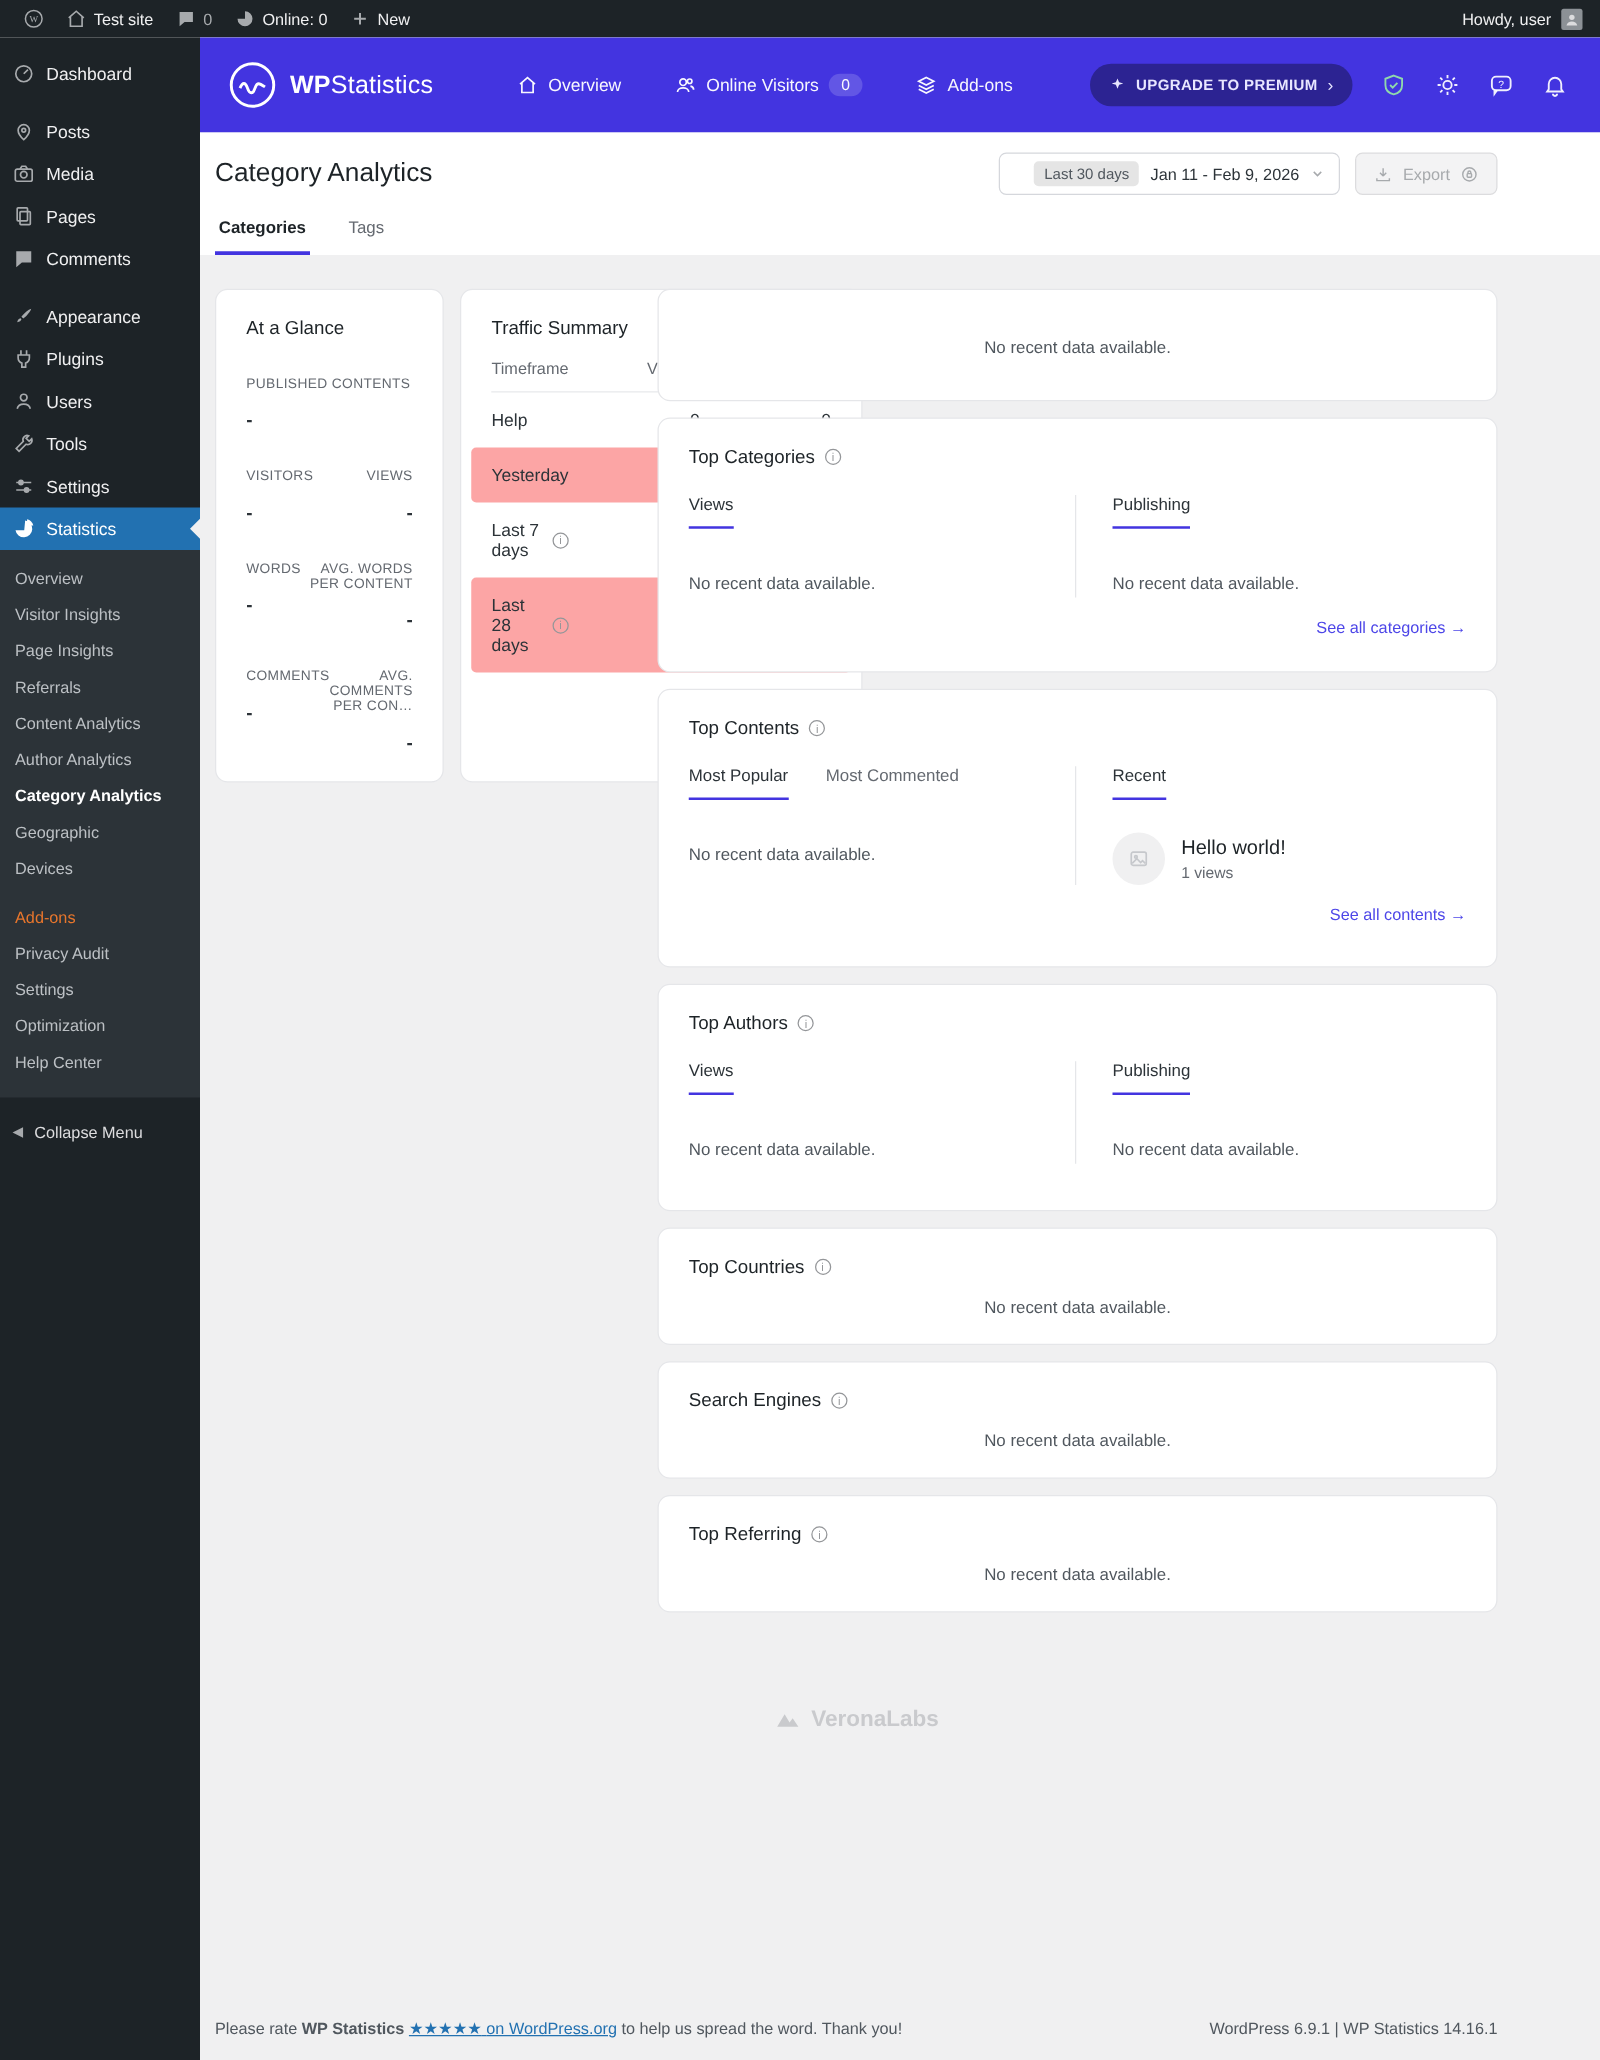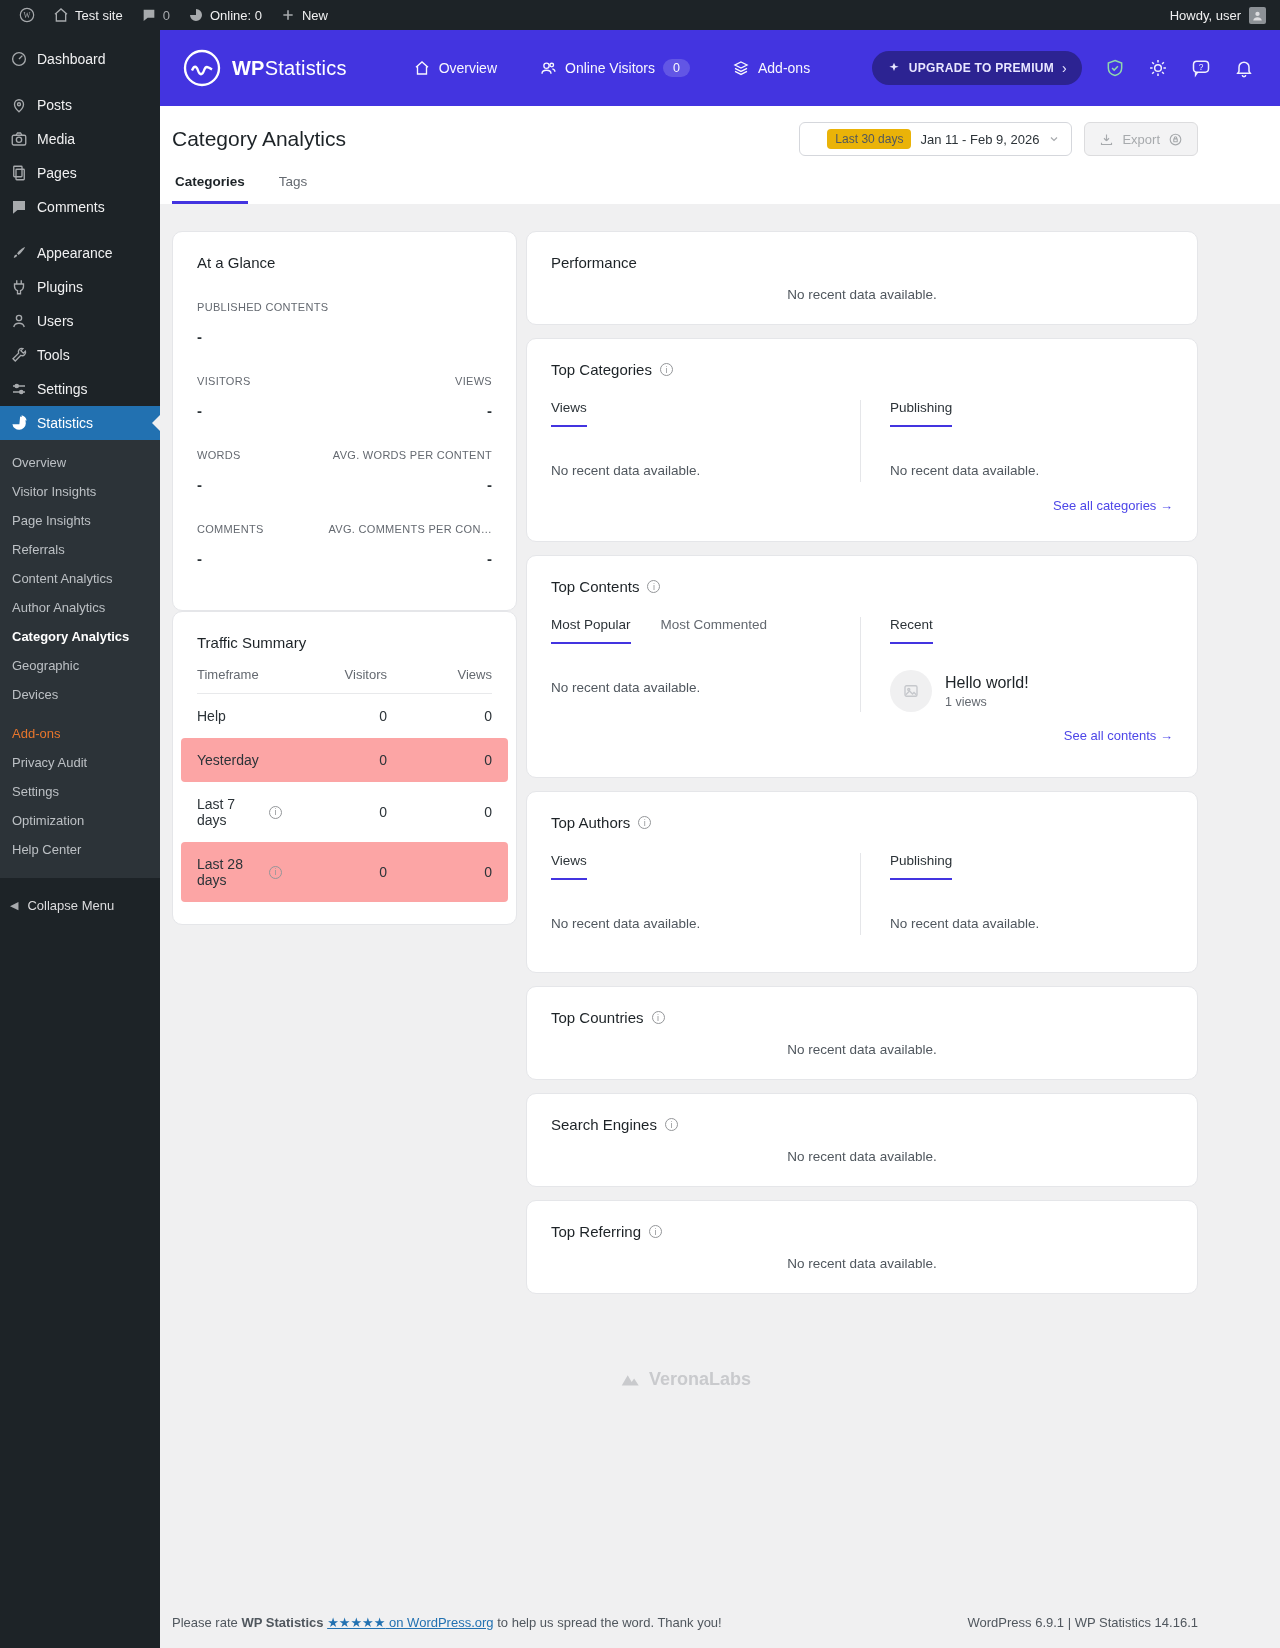--- a/index.html
+++ b/index.html
@@ -65,33 +65,33 @@
   .hicon svg{width:20px;height:20px;color:rgba(255,255,255,.92);}
   .hicon.shield svg{color:var(--success-green);}
 
   
   .page-head{background:#fff;padding-top:16px;flex-shrink:0;}
   .inner{width:1026px;margin-left:12px;}
   .ph-top{display:flex;align-items:center;}
   h1{font-size:21px;font-weight:500;color:#1d2327;margin:0;}
   .ph-controls{margin-left:auto;display:flex;gap:12px;}
   .date-btn{display:flex;align-items:center;gap:9px;background:#fff;border:1px solid #d5d7dc;border-radius:6px;padding:5px 11px;height:34px;cursor:pointer;}
-  .date-chip{background:#eab308;border-radius:4px;padding:3px 8px;font-size:12px;color:#50575e;margin-left:16px;}
+  .date-chip{background:#e5e5e5;border-radius:4px;padding:3px 8px;font-size:12px;color:#50575e;margin-left:16px;}
   .date-text{font-size:13px;color:#2c3338;}
   .date-btn svg{width:12px;height:12px;color:#a7aaad;}
   .export-btn{display:flex;align-items:center;gap:8px;background:#f3f3f4;border:1px solid #dcdcde;border-radius:6px;padding:5px 14px;font-size:13px;color:#a7aaad;height:34px;cursor:pointer;}
   .export-btn svg{width:15px;height:15px;color:#a7aaad;}
   .tabs{display:flex;gap:28px;margin-top:18px;}
   .tab{font-size:13.5px;padding:0 3px 12px;color:#646970;cursor:pointer;}
   .tab.active{color:#1d2327;font-weight:600;border-bottom:3px solid var(--brand);}
 
   
   .content{flex:1;display:flex;flex-direction:column;padding-top:27px;}
   .cols{width:1026px;margin-left:12px;display:flex;gap:9px;align-items:flex-start;}
-  .col-left{width:345px;flex-shrink:0;display:flex;flex-direction:column;}
+  .col-left{width:345px;flex-shrink:0;display:flex;gap:13px;}
   .col-right{flex:1;display:flex;flex-direction:column;gap:13px;min-width:0;}
   .card{background:#fff;border:1px solid #e5e6e9;border-radius:10px;padding:22px 24px;}
   .card-title{font-size:15px;color:#1d2327;font-weight:500;display:flex;align-items:center;gap:8px;}
   .info-dot{width:13px;height:13px;border:1px solid #949699;border-radius:50%;color:#949699;font-size:9px;
     display:inline-flex;align-items:center;justify-content:center;flex-shrink:0;cursor:pointer;}
   .info-dot::before{content:"i";}
   .empty{color:#50575e;font-size:13.5px;}
   .empty.center{text-align:center;}
 
   
@@ -540,23 +540,20 @@
 
                   </div>
                   <div class="tt-c2"></div>
                   <div class="tt-c3"></div>
                 </div>
               </div>
 
         <div class="col-right">
 
           <div class="card performance">
-            <div class="card-title">
-                <span>Performance</span>
-              </div>
             <div class="empty center">No recent data available.</div>
           </div>
 
           <div class="card tc-card">
             <div class="card-title">
               <span>Top Categories</span>
               <span class="info-dot"></span>
             </div>
             <div class="split">
               <div class="split-col first">

